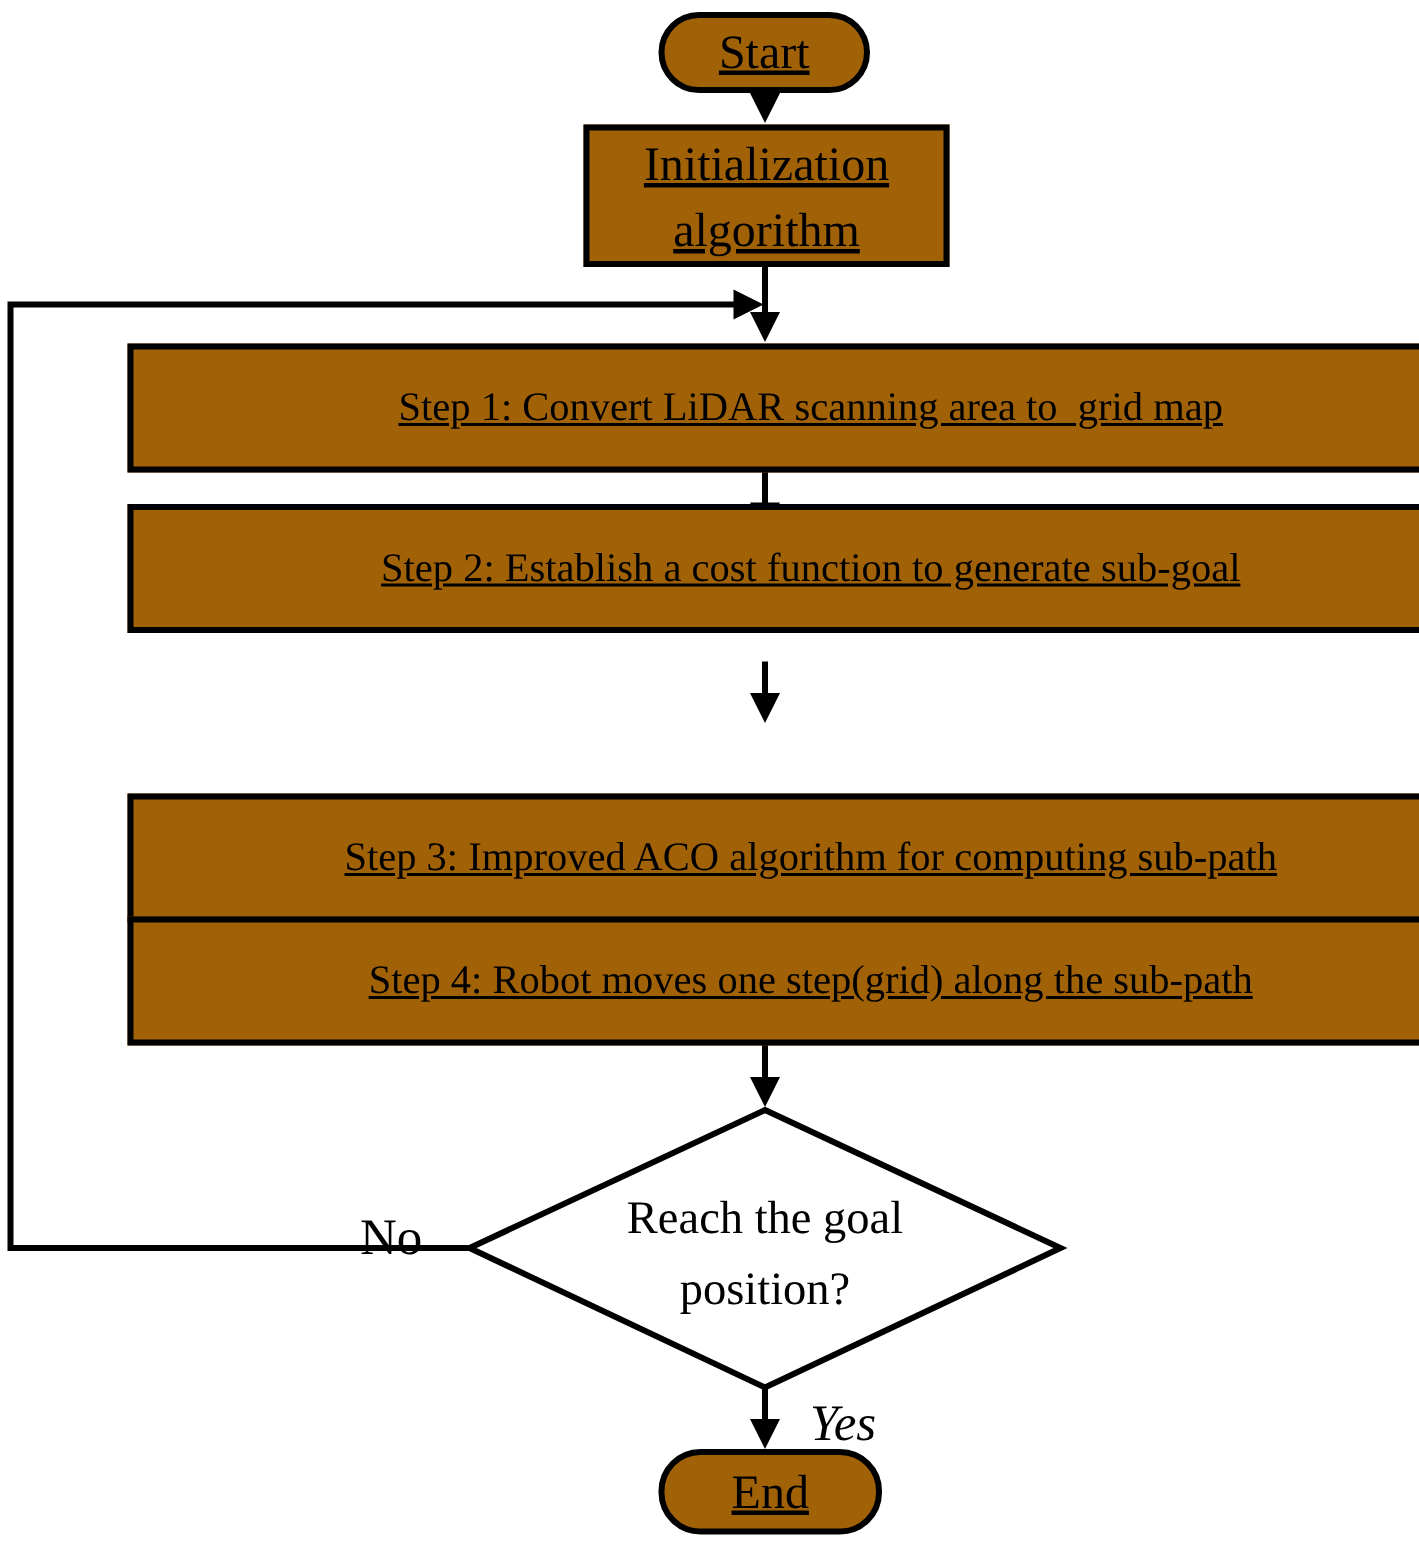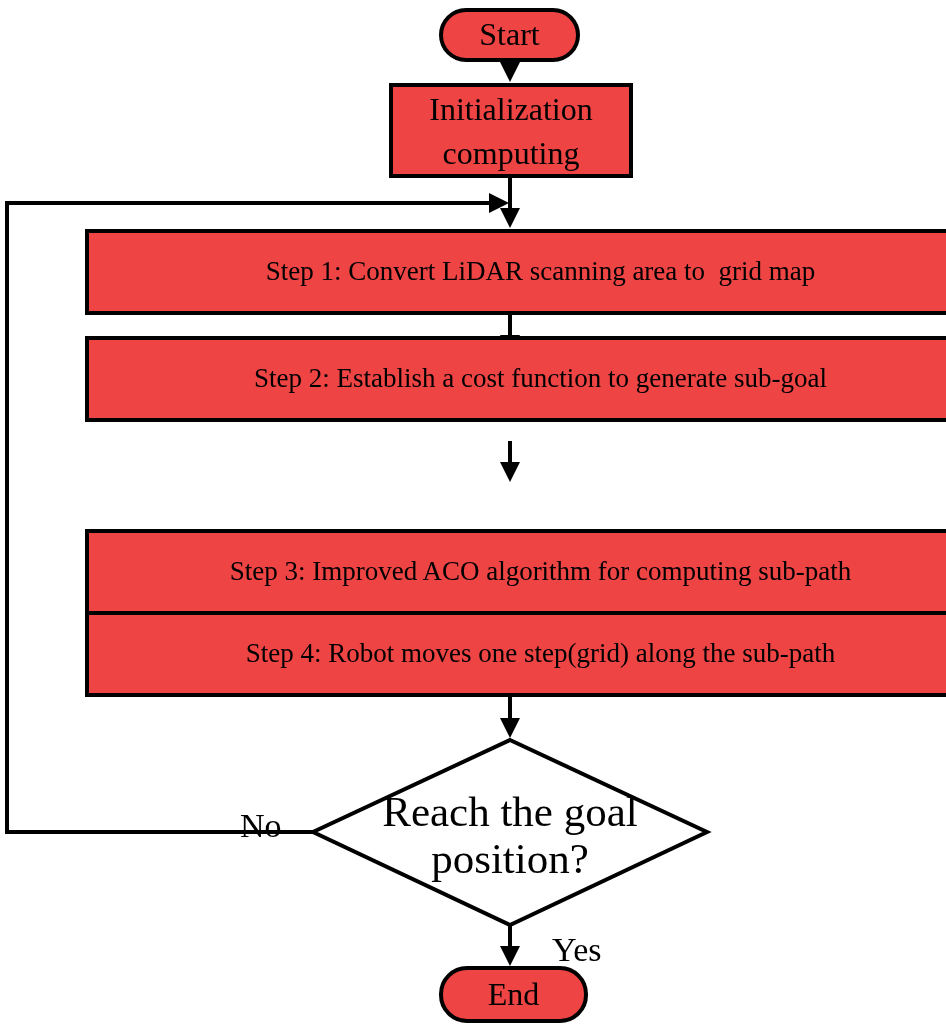--- a/index.html
+++ b/index.html
@@ -20,27 +20,28 @@
     position: absolute;
     left: 0;
     top: 0;
     width: 946px;
     height: 1035px;
   }
   .node {
     position: absolute;
     box-sizing: border-box;
     border: 4px solid #000000;
-    background: #ef4444;
+    background: #a16207;
     display: flex;
     align-items: center;
     justify-content: center;
     text-align: center;
     font-size: 32px;
     line-height: 1.3;
+    text-decoration: underline;
   }
   .stadium {
     border-radius: 28px;
   }
   .step {
     left: 85px;
     width: 911px;
     height: 86px;
     font-size: 27px;
     white-space: pre;
@@ -50,32 +51,32 @@
   #n-step1 { top: 229px; }
   #n-step2 { top: 336px; }
   #n-step3 { top: 483px; margin-top: 46px; }
   #n-step4 { top: 611px; }
   #n-end   { left: 439px; top: 966px; width: 149px; height: 57px; text-align: right; }
   .diamond-label {
     position: absolute;
     left: 378px;
     top: 788px;
     width: 264px;
-    font-size: 43px;
+    font-size: 31px;
     line-height: 47px;
     text-align: center;
   }
   .edge-label {
     position: absolute;
     font-size: 34px;
     line-height: 34px;
     margin-top: 12px;
   }
   #lbl-no  { left: 240px; top: 797px; }
-  #lbl-yes { left: 552px; top: 921px; }
+  #lbl-yes { left: 540px; top: 921px; font-style: italic; }
 </style>
 </head>
 <body>
 
 <div class="canvas">
 
   <svg class="connector-layer" viewBox="0 0 946 1035" xmlns="http://www.w3.org/2000/svg">
 
     <polyline points="313,832 7,832 7,203 491,203" fill="none" stroke="#000000" stroke-width="4"></polyline>
     <polygon points="509,203 489,193 489,213" fill="#000000"></polygon>
@@ -99,21 +100,21 @@
     <polygon points="510,738 500,718 520,718" fill="#000000"></polygon>
 
     <polygon points="510,740 707,832 510,925 313,832" fill="#ffffff" stroke="#000000" stroke-width="4"></polygon>
 
     <line x1="510" y1="925" x2="510" y2="950" stroke="#000000" stroke-width="4"></line>
     <polygon points="510,966 500,946 520,946" fill="#000000"></polygon>
   </svg>
 
   <div class="node stadium" id="n-start">Start</div>
 
-  <div class="node" id="n-init">Initialization computing</div>
+  <div class="node" id="n-init">Initialization algorithm</div>
 
   <div class="node step" id="n-step1">Step 1: Convert LiDAR scanning area to  grid map</div>
 
   <div class="node step" id="n-step2">Step 2: Establish a cost function to generate sub-goal</div>
 
   <div class="node step" id="n-step3">Step 3: Improved ACO algorithm for computing sub-path</div>
 
   <div class="node step" id="n-step4">Step 4: Robot moves one step(grid) along the sub-path</div>
 
   <div class="diamond-label">Reach the goal position?</div>

